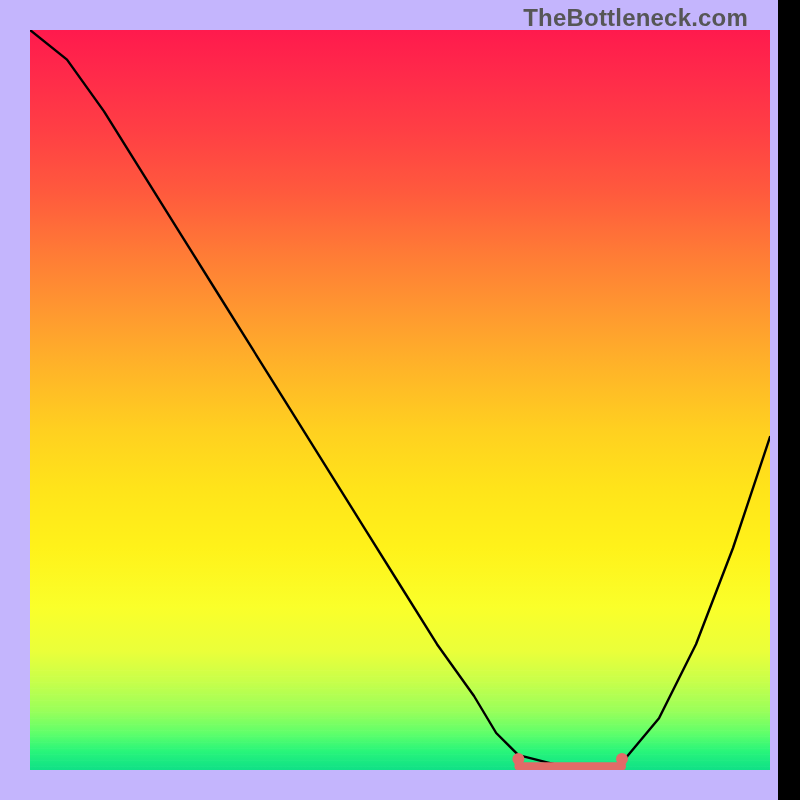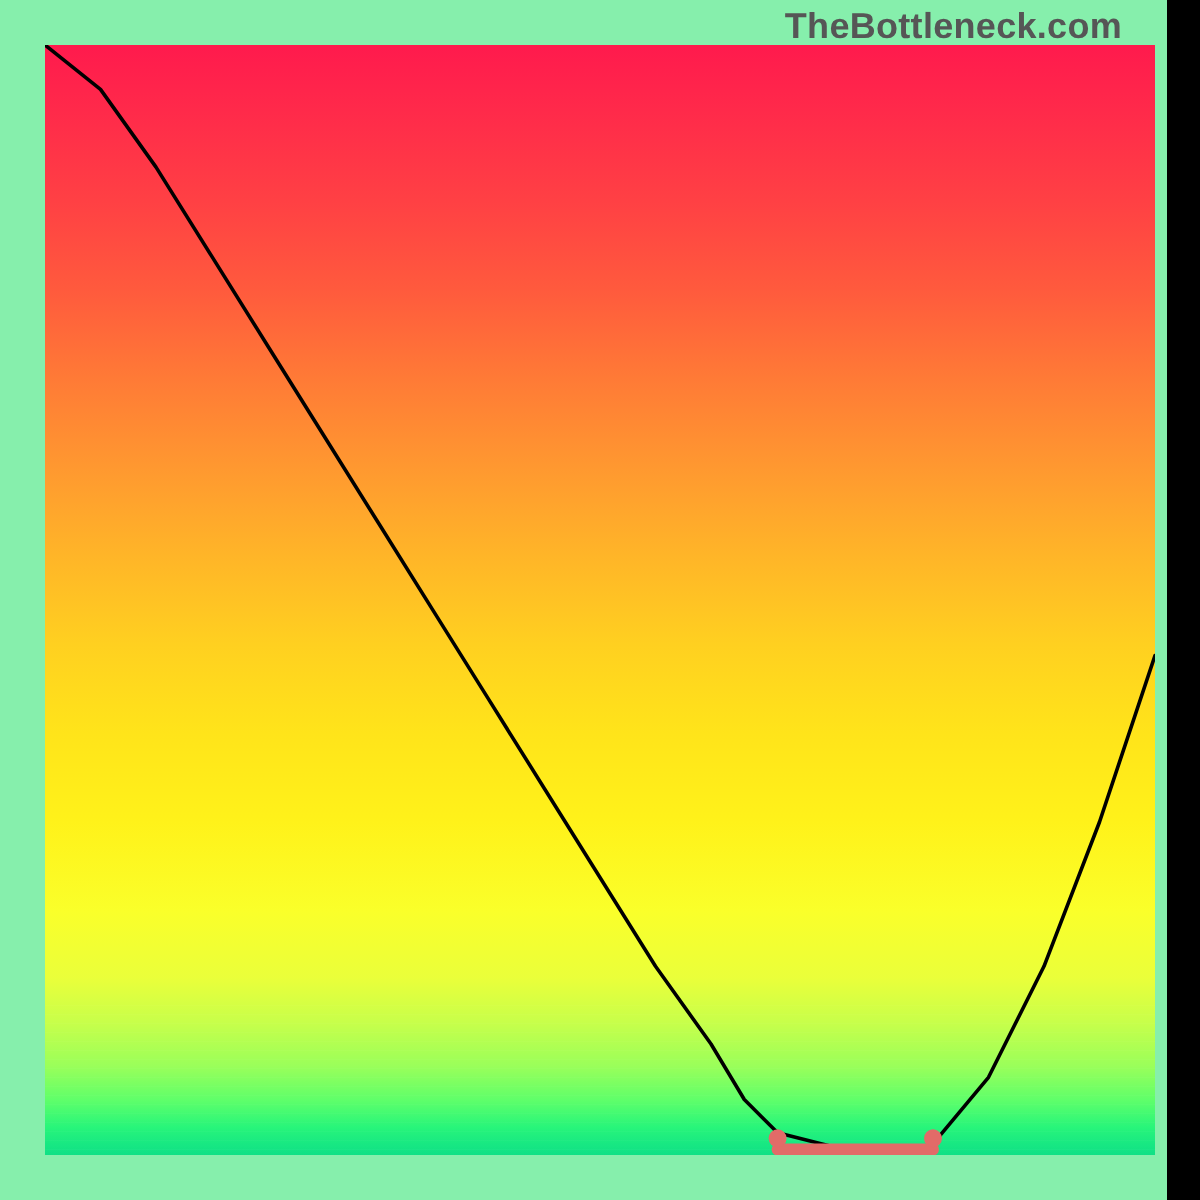--- a/index.html
+++ b/index.html
@@ -1,21 +1,21 @@
 <!DOCTYPE html>
 <html><head>
 <meta charset="utf-8">
 <style>
   * { margin: 0; padding: 0; box-sizing: border-box; }
   html, body { width: 800px; height: 800px; overflow: hidden; background: #000; }
   .frame {
     position: relative;
     width: 778px;
     height: 800px;
-    background: #86efac;
+    background: #c4b5fd;
   }
   .watermark {
     position: absolute;
     top: 4px;
     right: 30px;
     font-family: Arial, Helvetica, sans-serif;
     font-size: 24px;
     font-weight: 600;
     color: #565656;
     letter-spacing: 0.2px;

